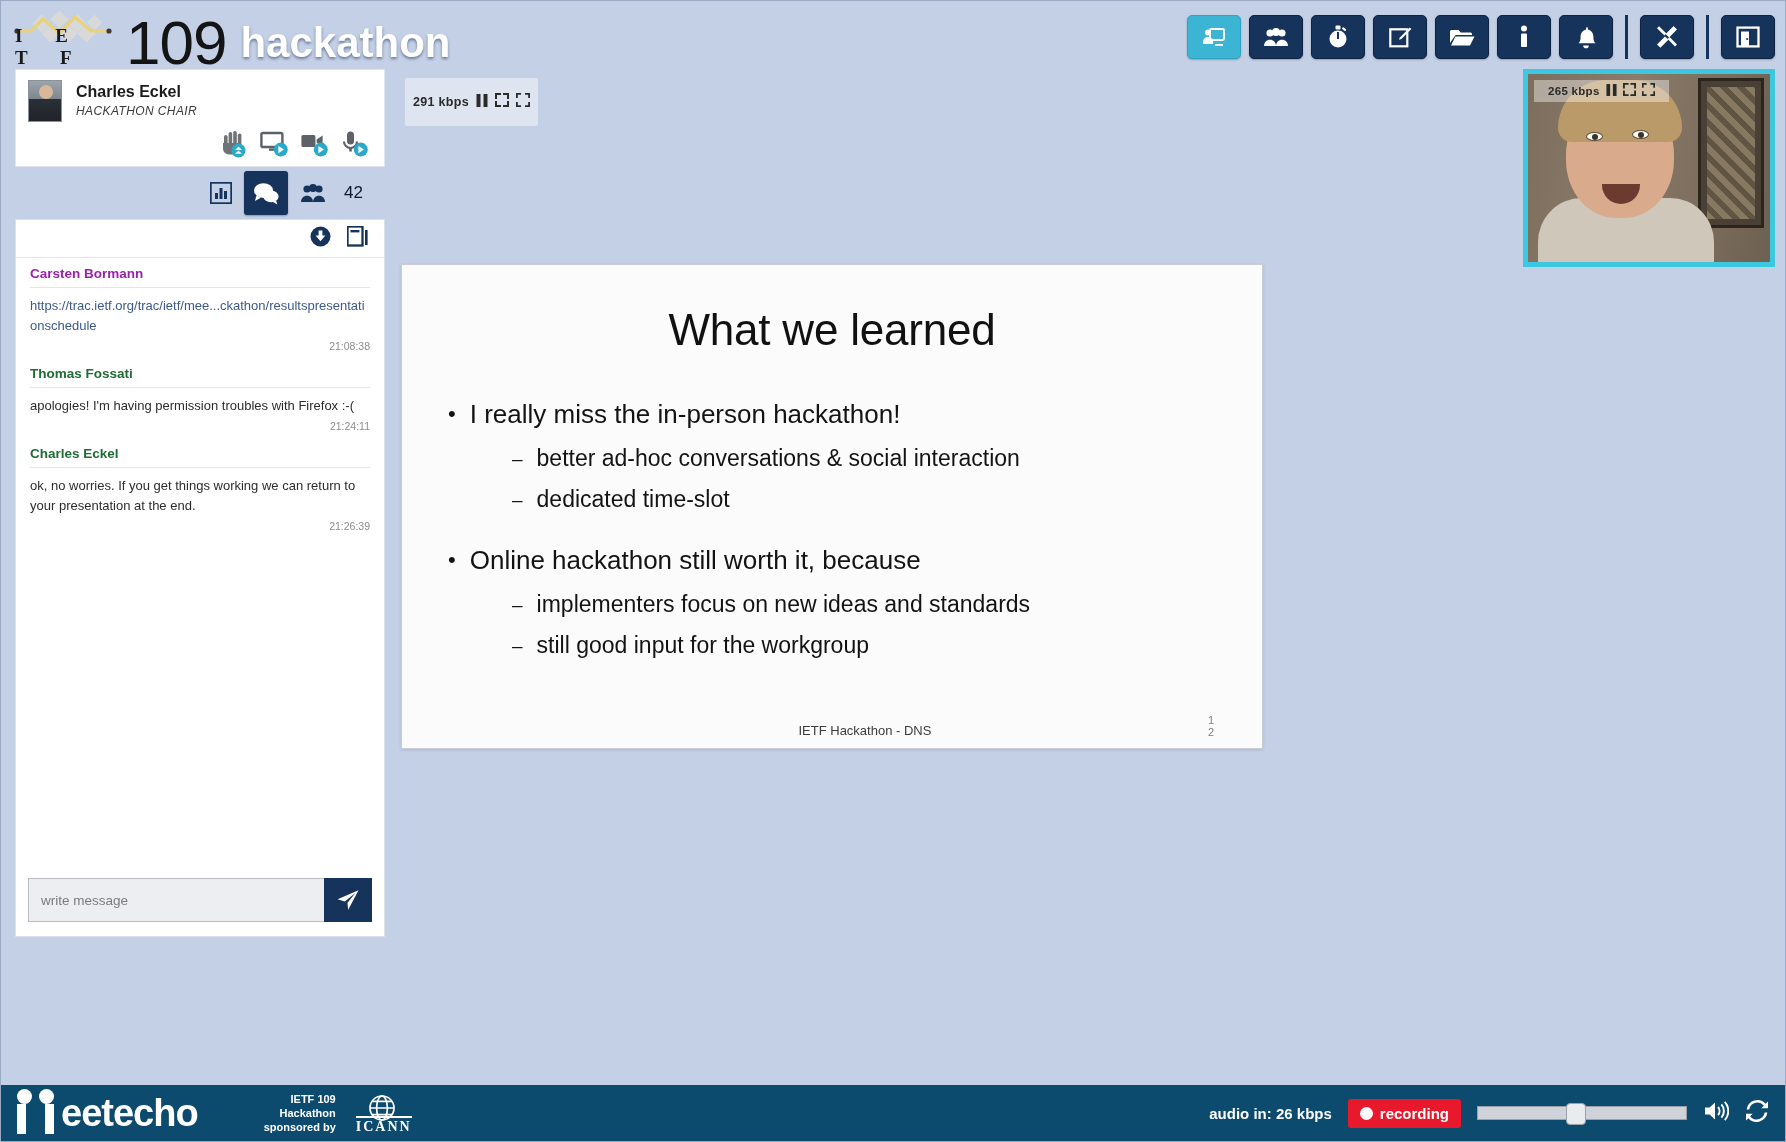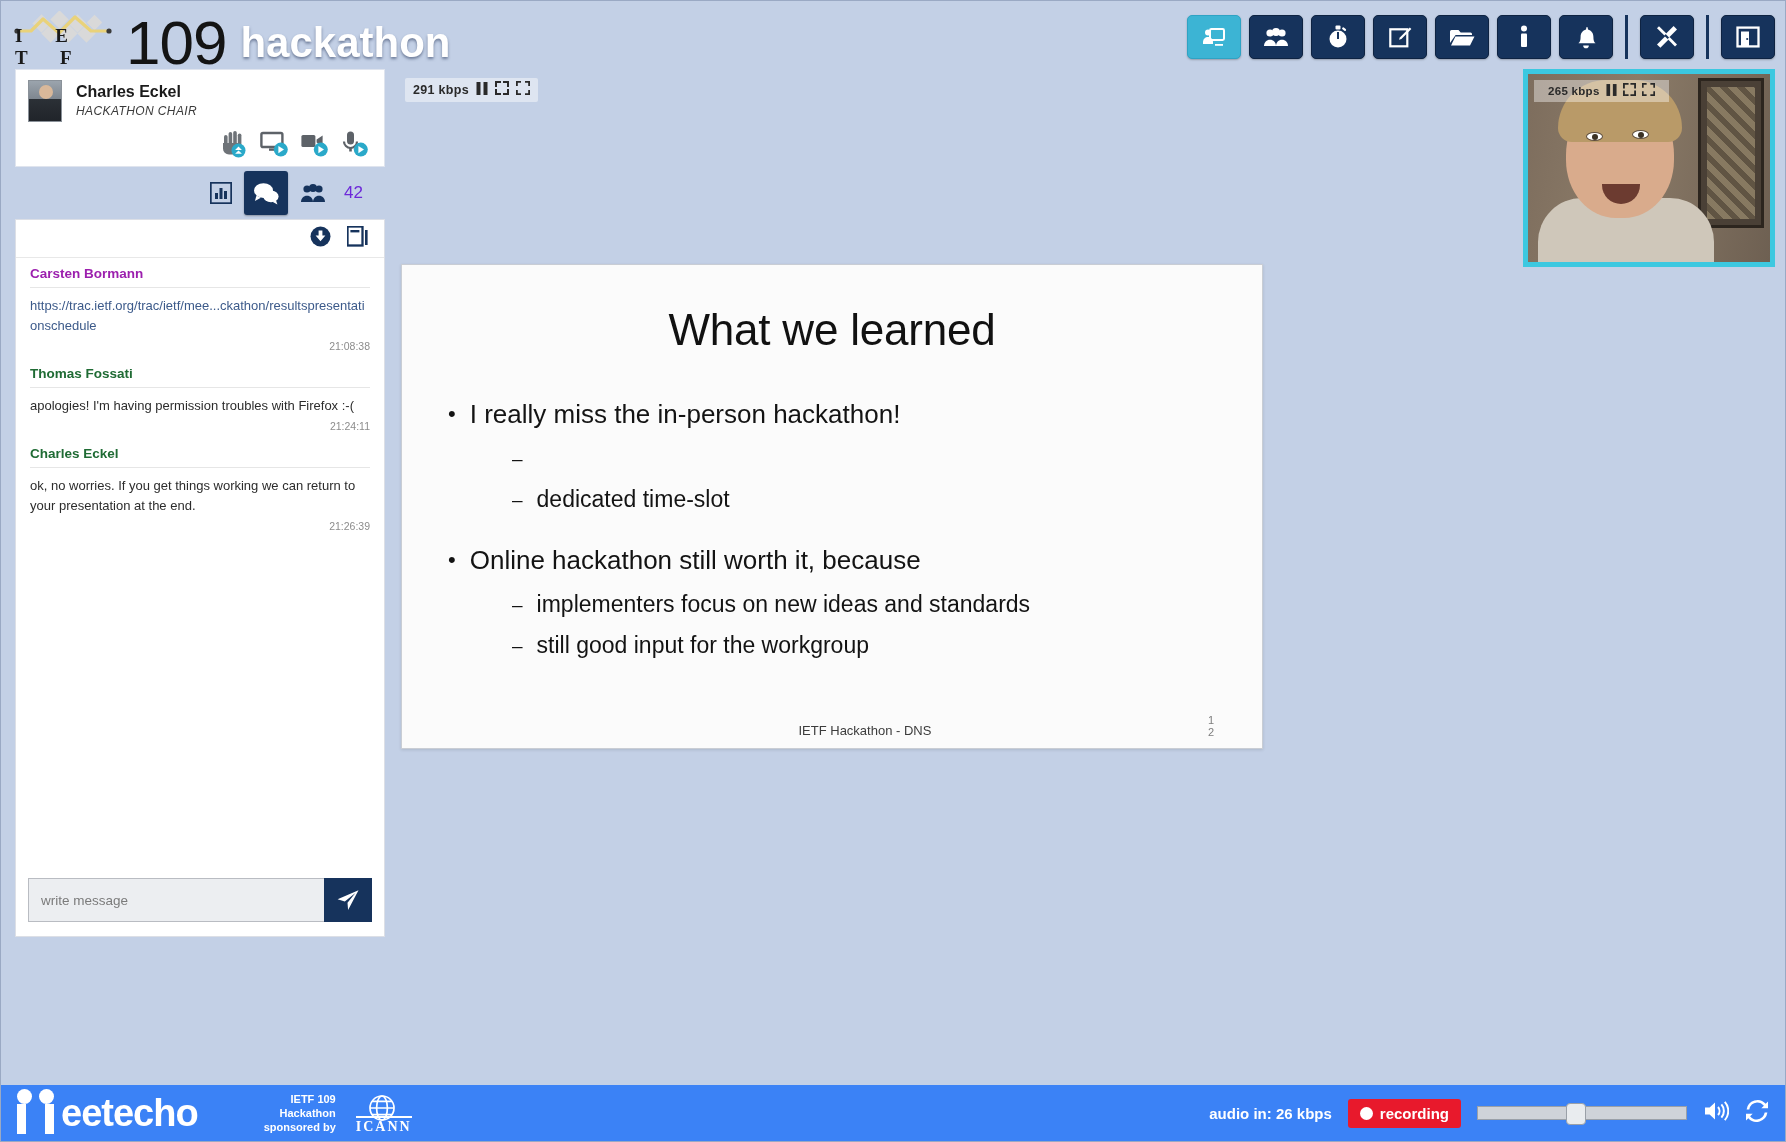--- a/index.html
+++ b/index.html
@@ -92,21 +92,21 @@
   .tab-ico {
     display: flex; align-items: center; justify-content: center;
     cursor: pointer;
   }
   .tab-ico.boxed {
     width: 44px; height: 44px; background: #16335c; border-radius: 3px;
     box-shadow: 0 1px 2px rgba(0,0,0,0.3);
   }
   .tab-ico.boxed svg { fill: #ffffff; }
   .tab-ico svg { fill: #16335c; }
-  .ppl-count { font-size: 17px; color: #6d28d9; font-weight: 500; margin-left: 6px; }
+  .ppl-count { font-size: 17px; color: #0f172a; font-weight: 500; margin-left: 6px; }
 
   .chat-panel {
     background: #ffffff; border: 1px solid #dcdfe6;
     height: 718px; display: flex; flex-direction: column;
   }
   .chat-actions {
     height: 38px; display: flex; align-items: center; justify-content: flex-end;
     gap: 16px; padding-right: 16px; border-bottom: 1px solid #e8e8e8;
   }
   .chat-actions svg { fill: #16335c; cursor: pointer; }
@@ -139,21 +139,21 @@
     display: flex; align-items: center; justify-content: center;
     cursor: pointer;
   }
   .chat-send svg { fill: #ffffff; }
 
   
   #stage-meta {
     position: absolute; left: 404px; top: 77px;
     background: rgba(255,255,255,0.45);
     display: flex; align-items: center; gap: 7px;
-    padding: 3px 8px; border-radius: 2px;
+    padding: 15px 8px; border-radius: 2px;
   }
   .meta-kbps { font-size: 12.5px; font-weight: bold; color: #2a2a2a; letter-spacing: .3px; }
   #stage-meta svg, #pip-meta svg { fill: #2a2a2a; }
 
   #slide {
     position: absolute; left: 400px; top: 263px;
     width: 862px; height: 485px;
     background: #fbfbfb; border: 1px solid #c9cdd4;
     box-shadow: 0 1px 3px rgba(0,0,0,0.12);
   }
@@ -237,21 +237,21 @@
     position: absolute; left: 6px; top: 6px; z-index: 5;
     background: rgba(255,255,255,0.4);
     display: flex; align-items: center; gap: 6px; padding: 2px 14px;
   }
   #pip-meta .meta-kbps { font-size: 11.5px; }
 
   
   #footer {
     position: absolute; left: 0; bottom: 0;
     width: 1786px; height: 56px;
-    background: #3b82f6;
+    background: #0c4a6e;
     display: flex; align-items: center;
   }
   .mt-logo {
     display: flex; align-items: center; padding-left: 14px;
     color: #ffffff; font-size: 38px; font-weight: bold; letter-spacing: -1px;
     font-family: "Liberation Sans", sans-serif; line-height: 38px;
   }
   .mt-m { position: relative; width: 46px; height: 42px; }
   .mt-m .dotl, .mt-m .dotr {
     position: absolute; top: -3px; width: 15px; height: 15px;
@@ -548,20 +548,21 @@
 
   <div id="slide">
     <div class="slide-title">What we learned</div>
     <div class="slide-body">
       <div class="b1">
         <span class="dot">•</span>
         <span>I really miss the in-person hackathon!</span>
       </div>
       <div class="b2">
         <span class="dash">–</span>
+        <span>better ad-hoc conversations &amp; social interaction</span>
       </div>
       <div class="b2">
         <span class="dash">–</span>
         <span>dedicated time-slot</span>
       </div>
       <div class="group-gap"></div>
       <div class="b1">
         <span class="dot">•</span>
         <span>Online hackathon still worth it, because</span>
       </div>

